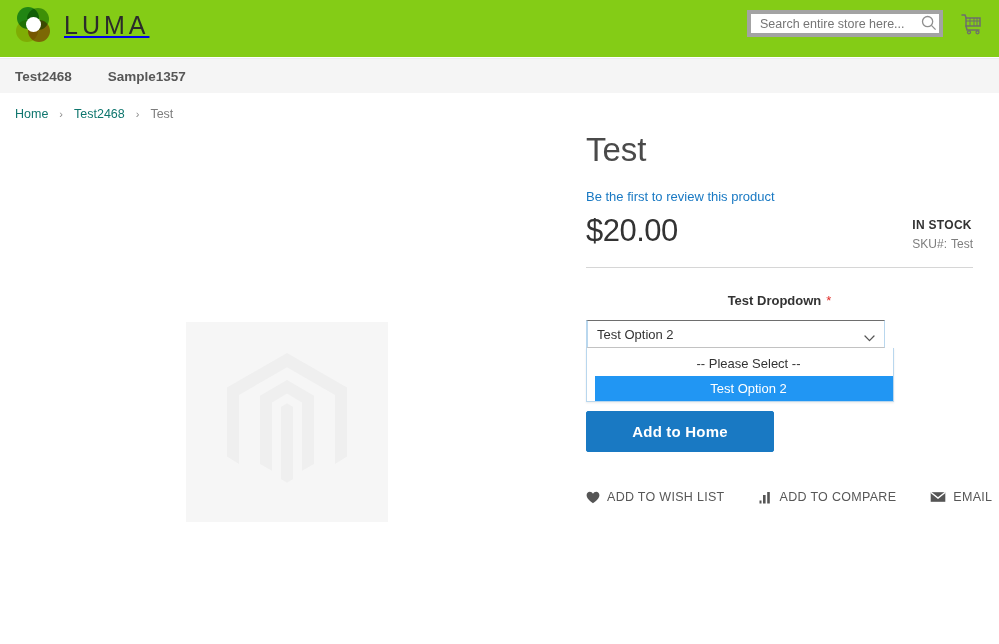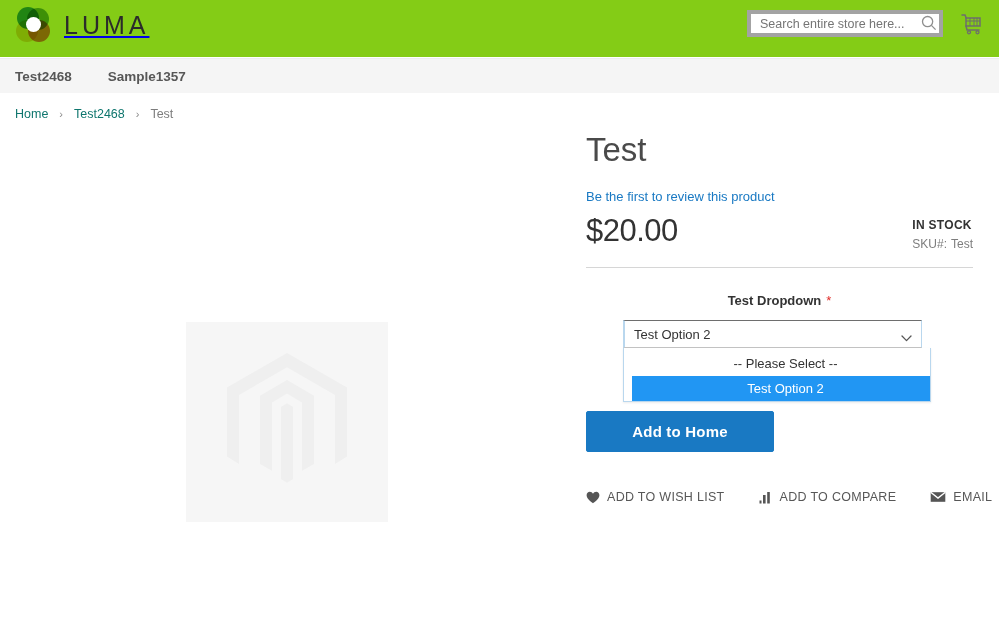--- a/index.html
+++ b/index.html
@@ -243,21 +243,20 @@
   .required-mark {
     color: #e02b27;
     margin-left: 5px;
     font-size: 13px;
   }
 
   .select-wrap {
     position: relative;
     margin-top: 12px;
     width: 299px;
-    margin-left: 37px;
   }
   .select-display {
     position: relative;
     height: 28px;
     border: 1px solid #c2c2c2;
     border-top: 1px solid #6e6e6e;
     border-left: 2px solid #b9d7ee;
     border-right: 1px solid #b9d7ee;
     background: #ffffff;
     display: flex;

